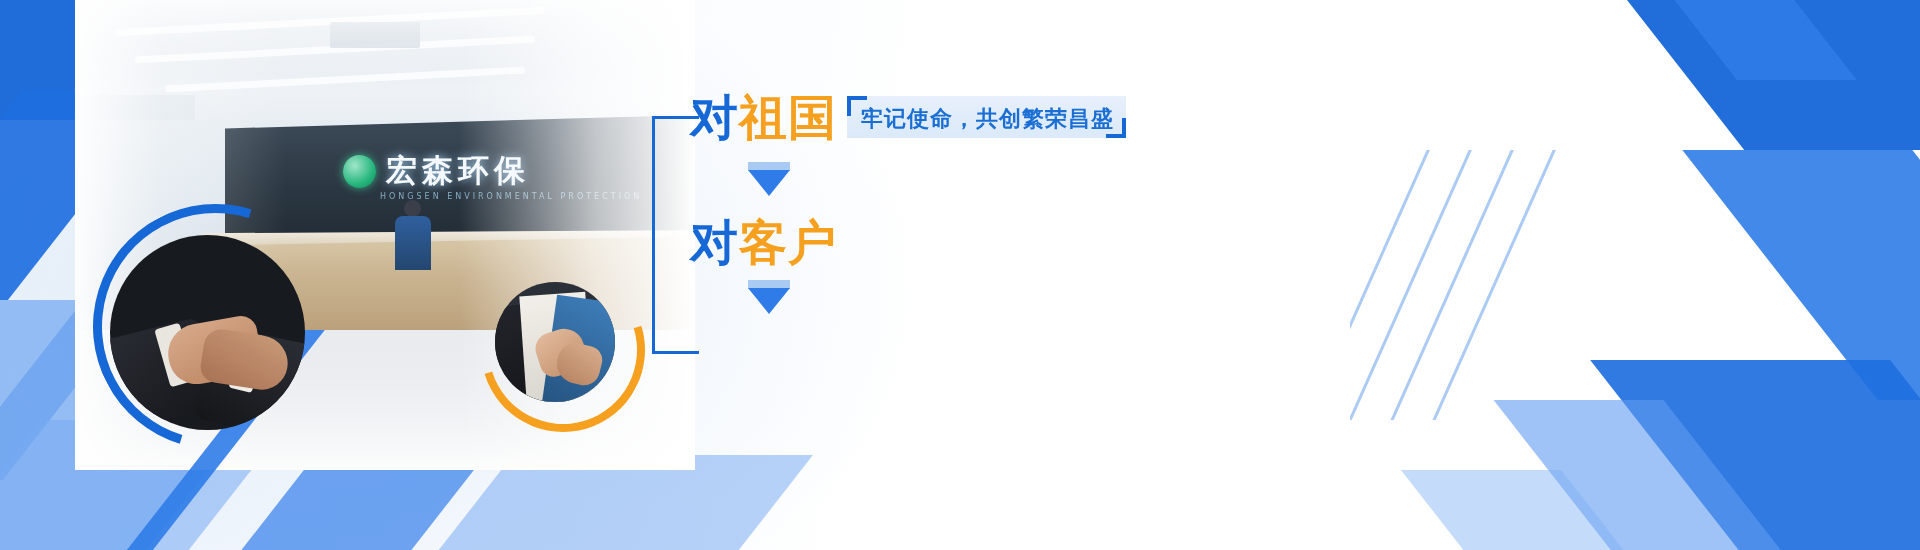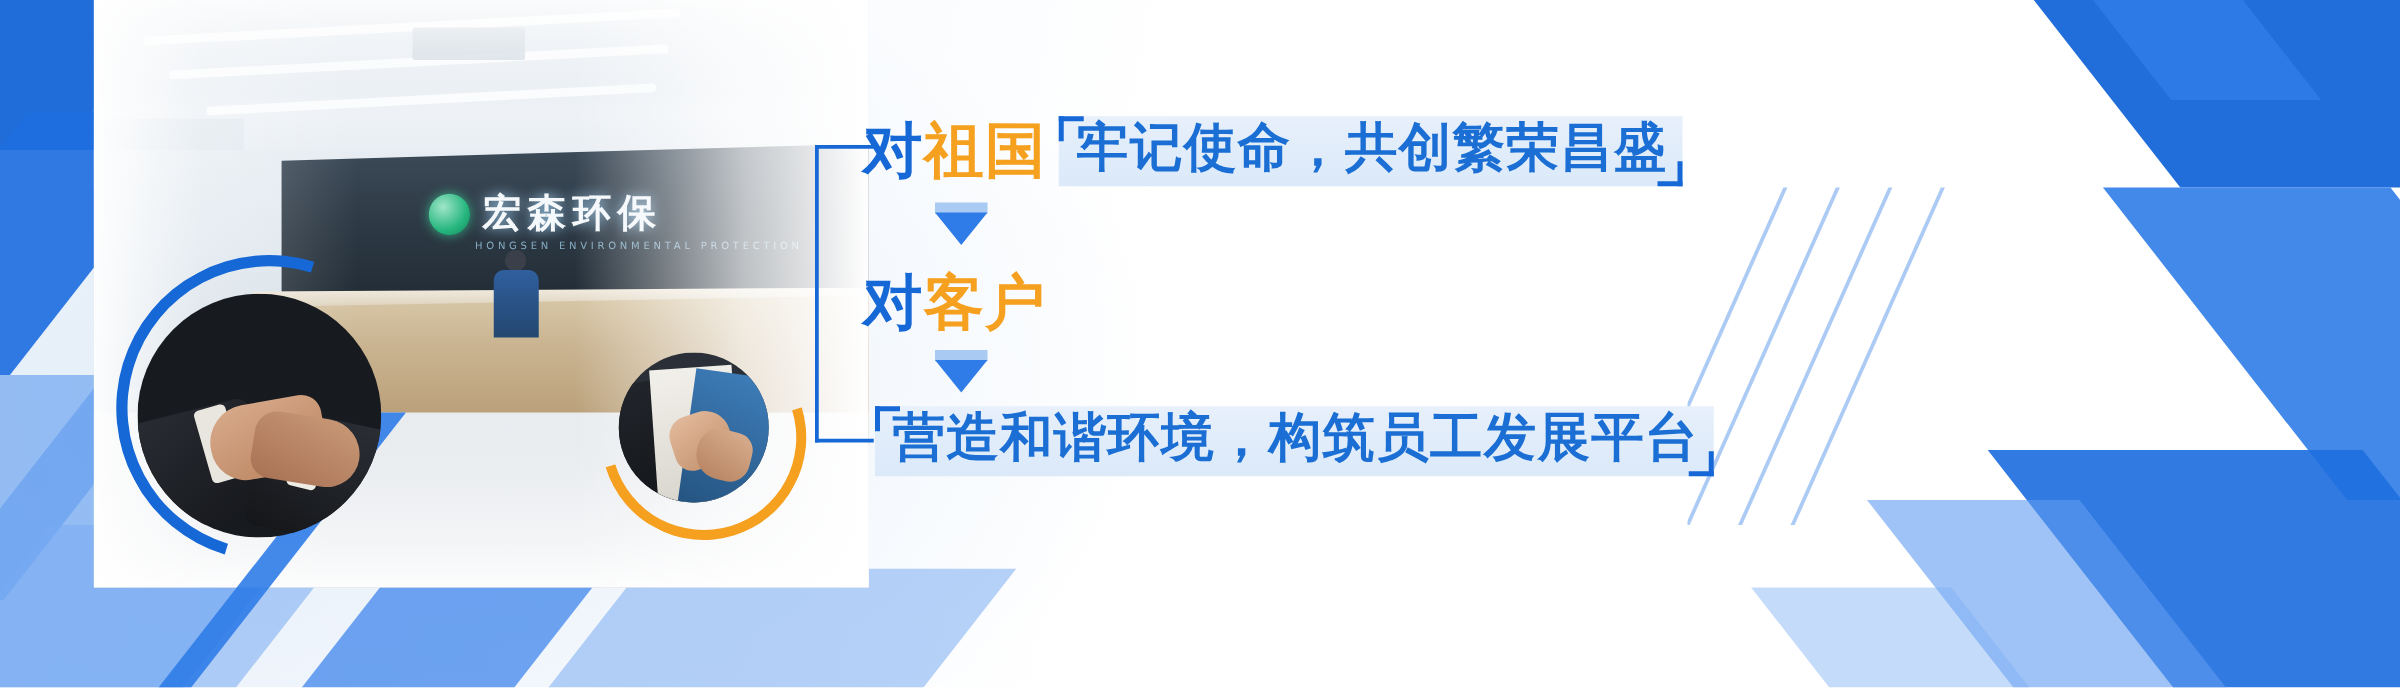--- a/index.html
+++ b/index.html
@@ -316,22 +316,22 @@
     font-size:48px;font-weight:bold;line-height:1;
     letter-spacing:1px;
     font-family:"DejaVu Sans","Liberation Sans",sans-serif;
   }
   .lead .c-blue{color:#1668d6;}
   .lead .c-orange{color:#f5a01f;}
 
   .quote{
     margin-left:10px;
     position:relative;
-    padding:0 12px 6px 14px;
-    font-size:42px;font-weight:bold;color:#1b6fd4;
+    padding:10px 12px 6px 14px;
+    font-size:22px;font-weight:bold;color:#1b6fd4;
     letter-spacing:1px;
     background:linear-gradient(180deg,#e7f0fb 0%,#dbe9f9 100%);
     line-height:1.18;
   }
   .quote:before,.quote:after{
     content:"";position:absolute;width:16px;height:16px;
   }
   .quote:before{
     left:0;top:0;border-left:4px solid #1668d6;border-top:4px solid #1668d6;
   }
@@ -449,21 +449,20 @@
       <span class="quote">牢记使命，共创繁荣昌盛</span>
     </div>
 
     <div class="row row2">
       <span class="lead">
         <span class="c-blue">对</span><span class="c-orange">客户</span>
       </span>
     </div>
 
     <div class="row row3">
-      <span class="quote">营造和谐环境，构筑员工发展平台</span>
     </div>
 
   </div>
 
   <div class="arrow-cap arr1c"></div>
   <div class="arrow arr1"></div>
   <div class="arrow-cap arr2c"></div>
   <div class="arrow arr2"></div>
 
 </div>

